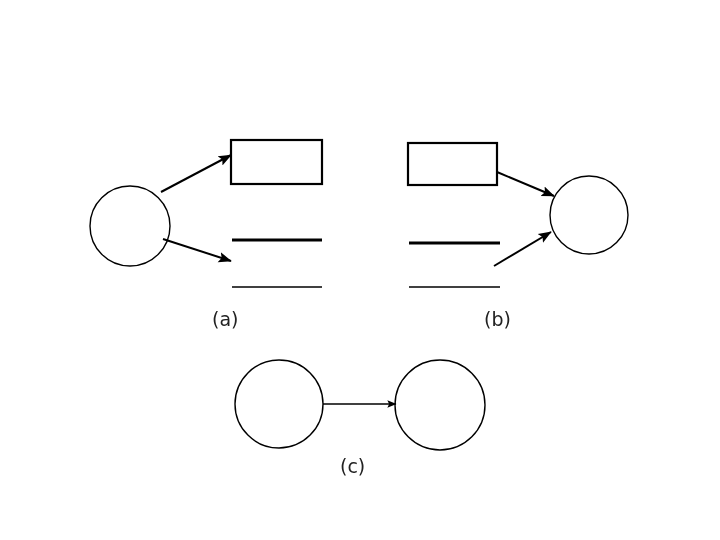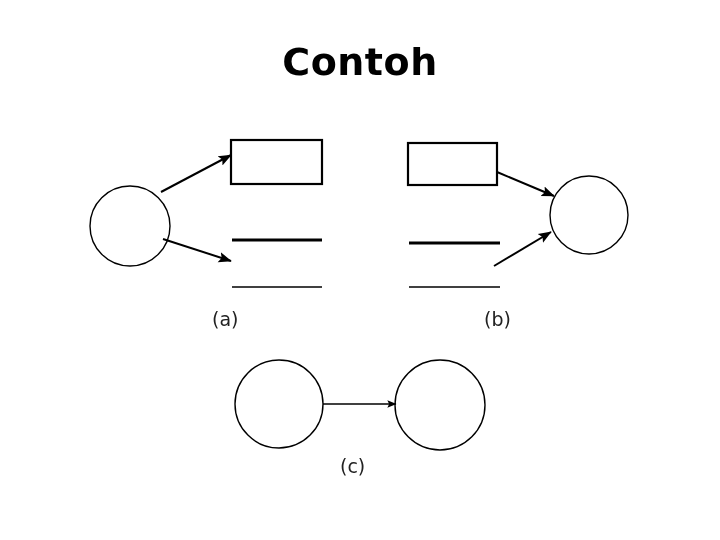--- a/index.html
+++ b/index.html
@@ -47,21 +47,20 @@
   }
   #label-a { left: 212px; top: 308px; }
   #label-b { left: 484px; top: 308px; }
   #label-c { left: 340px; top: 455px; }
 </style>
 </head>
 <body>
 
 <div id="slide" style="width: 720px; height: 540px; background: rgb(255, 255, 255);">
 
-  <div id="slide-title">Contoh</div>
 
   <svg id="diagram-canvas" viewBox="0 0 720 540" xmlns="http://www.w3.org/2000/svg">
     <defs>
       <marker id="arrowhead" markerWidth="7" markerHeight="7" refX="6.2" refY="3" orient="auto" markerUnits="strokeWidth">
         <path d="M0,0.4 L6.6,3 L0,5.6 L1.3,3 Z" fill="#000000"></path>
       </marker>
     </defs>
     <g id="shapes-layer">
         <g>
           <circle cx="130" cy="226" r="40" fill="none" stroke="#000000" stroke-width="1.4"></circle>

